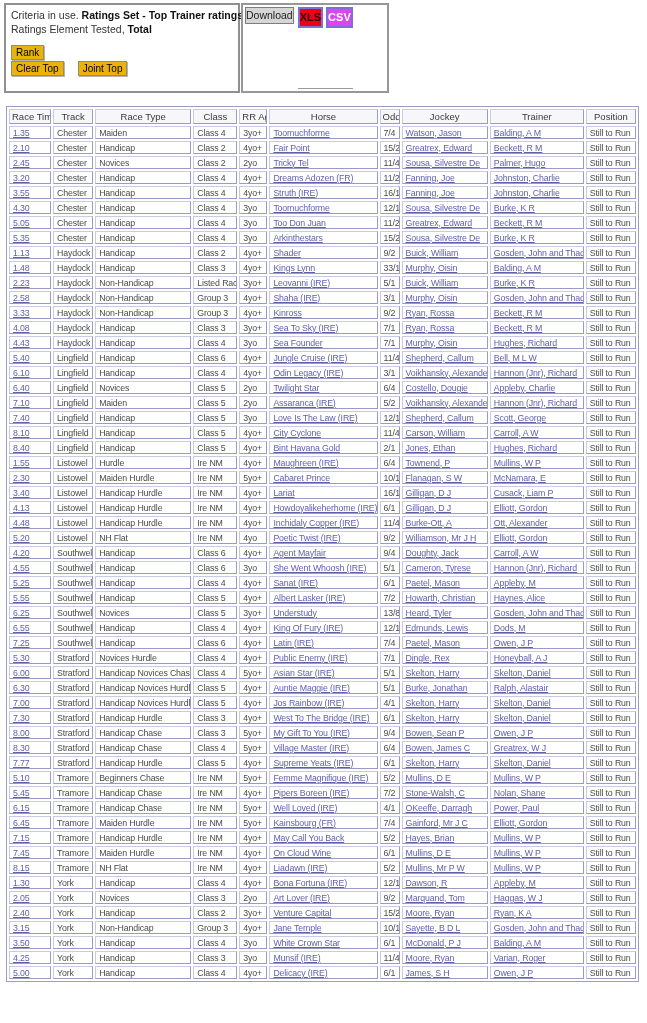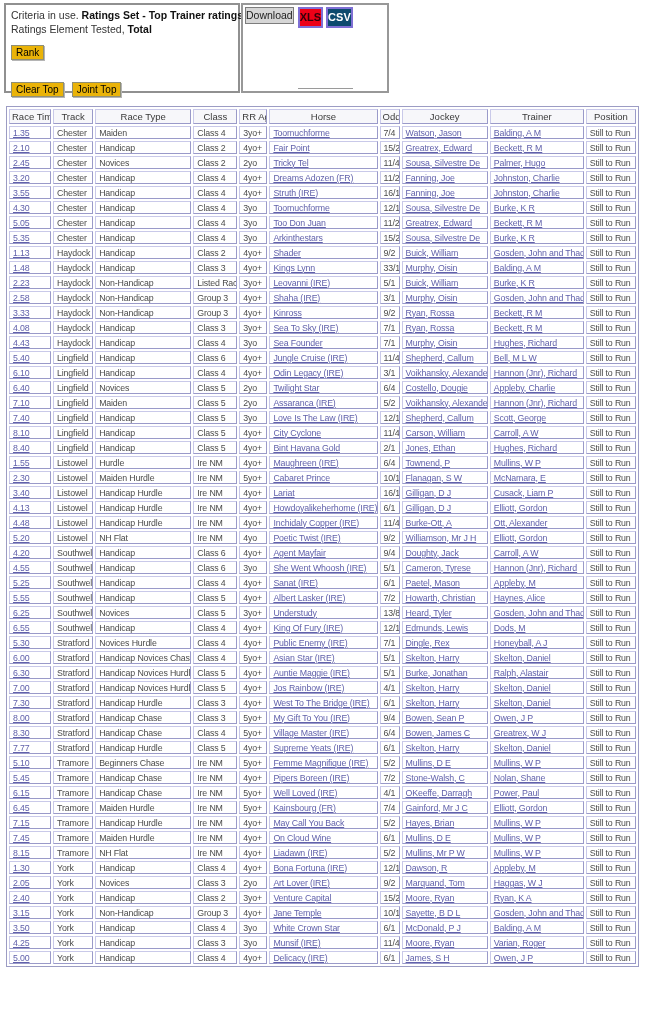--- a/index.html
+++ b/index.html
@@ -6,30 +6,30 @@
     font-family:"Liberation Sans","DejaVu Sans",sans-serif;}
   .top-area{display:flex;align-items:flex-start;margin:3px 0 0 4px;}
   .criteria-box{width:222px;height:80px;border:2px solid #909090;background:#fff;
     padding:3px 5px;font-size:10.5px;color:#333;}
   .criteria-line{margin:1px 0;line-height:13px;white-space:nowrap;}
   .criteria-line b{color:#111;}
   .btn{display:inline-block;background:#eab308;border:1px solid #8f8f75;
     box-shadow:1px 1px 0 #b5b5b5;font-size:10px;color:#000;padding:1px 4px;
     font-family:"Liberation Sans",sans-serif;cursor:pointer;}
   .rank-row{margin-top:9px;}
-  .cj-row{margin-top:22px;display:flex;gap:8px;}
+  .cj-row{margin-top:1px;display:flex;gap:14px;}
   .download-box{width:144px;height:86px;border:2px solid #989898;background:#fff;
     margin-left:1px;display:flex;flex-direction:row;}
   .download-title{margin:2px 2px 0 2px;background:#d6d6d6;border:1px solid #7d7d7d;
     text-align:center;font-size:10.5px;color:#1d1d1d;height:15px;line-height:15px;}
   .dl-btn-row{display:flex;gap:3px;margin:2px;padding-bottom:2px;border-bottom:1px solid #9a9a9a;}
   .dl-btn{flex:1;height:17px;line-height:17px;text-align:center;font-size:11px;
     font-weight:bold;border:2px solid #7f6fd4;cursor:pointer;}
   .dl-xls{background:#ed0017;color:#33000a;}
-  .dl-csv{background:#0c4a6e;color:#ffffff;}
+  .dl-csv{background:#d946ef;color:#ffffff;}
   .race-table{margin:13px 0 0 6px;border-spacing:2px;border:1px solid #9c9cc4;
     background:#fff;table-layout:fixed;width:633px;}
   .race-table th{border:1px solid;border-color:#c9c9e9 #9a9ac9 #9a9ac9 #c9c9e9;
     background:#f7f7fa;font-weight:normal;color:#3a3a3a;font-size:9.5px;
     height:13px;padding:0 2px;text-align:center;white-space:nowrap;overflow:hidden;}
   .race-table td{border:1px solid;border-color:#c9c9e9 #9a9ac9 #9a9ac9 #c9c9e9;
     background:#fff;color:#4a4a4a;font-size:8.8px;letter-spacing:-0.15px;
     height:11px;padding:0 1px 0 3px;text-align:left;white-space:nowrap;overflow:hidden;}
   .race-table a{color:#6161ab;text-decoration:underline;cursor:pointer;}
 </style>
@@ -485,20 +485,32 @@
         <td>Handicap</td>
         <td>Class 4</td>
         <td>4yo+</td>
         <td><a>King Of Fury (IRE)</a></td>
         <td>12/1</td>
         <td><a>Edmunds, Lewis</a></td>
         <td><a>Dods, M</a></td>
         <td>Still to Run</td>
       </tr>
       <tr>
+        <td><a>7.25</a></td>
+        <td>Southwell</td>
+        <td>Handicap</td>
+        <td>Class 6</td>
+        <td>4yo+</td>
+        <td><a>Latin (IRE)</a></td>
+        <td>7/4</td>
+        <td><a>Paetel, Mason</a></td>
+        <td><a>Owen, J P</a></td>
+        <td>Still to Run</td>
+      </tr>
+      <tr>
         <td><a>5.30</a></td>
         <td>Stratford</td>
         <td>Novices Hurdle</td>
         <td>Class 4</td>
         <td>4yo+</td>
         <td><a>Public Enemy (IRE)</a></td>
         <td>7/1</td>
         <td><a>Dingle, Rex</a></td>
         <td><a>Honeyball, A J</a></td>
         <td>Still to Run</td>

